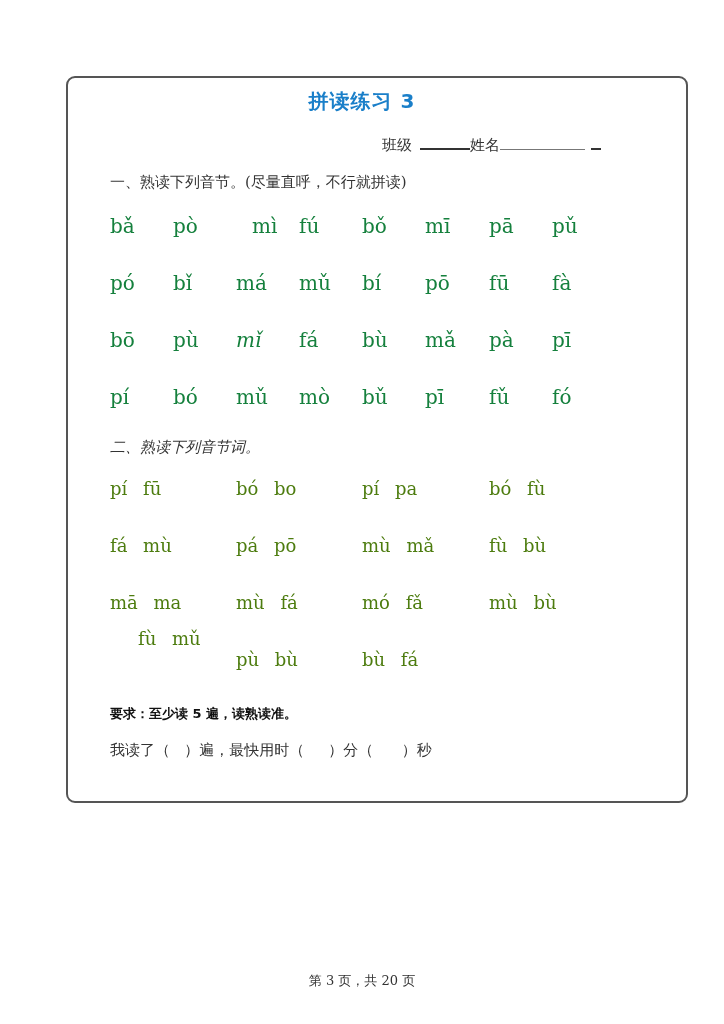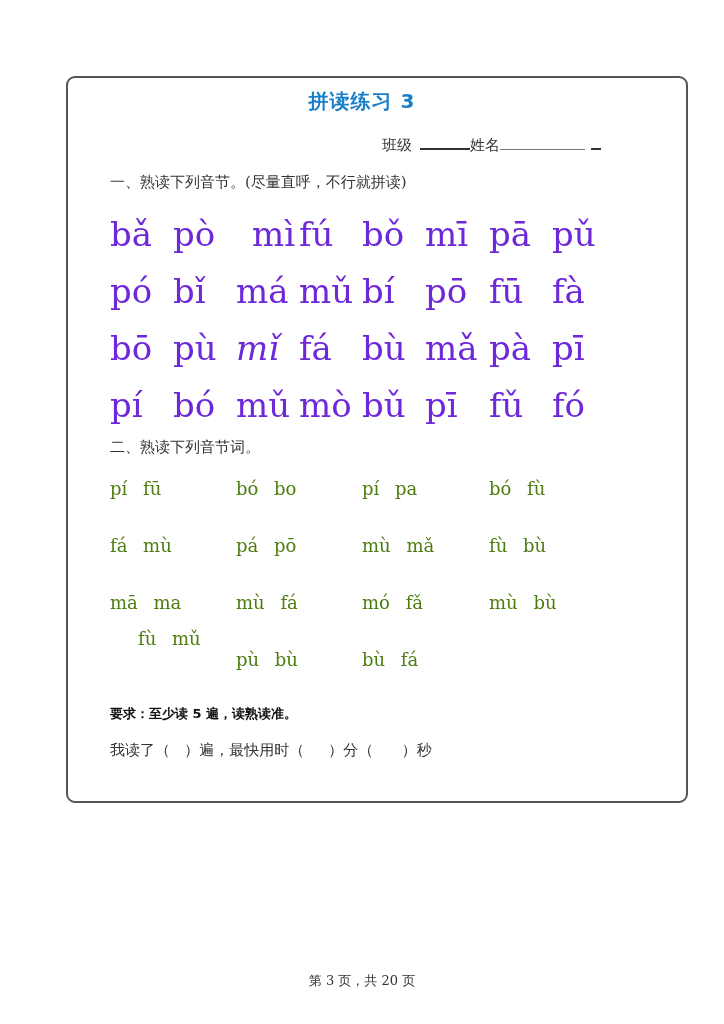--- a/index.html
+++ b/index.html
@@ -23,21 +23,21 @@
   }
   .meta .blank { display: inline-block; border-bottom: 1px solid #333; height: 14px; vertical-align: baseline; }
   .meta .blank.b1 { width: 50px; margin-left: 8px; border-bottom-width: 2px; }
   .meta .blank.b2 { width: 85px; border-bottom-color: #777; }
   .meta .blank.b3 { width: 10px; margin-left: 6px; border-bottom-width: 2px; }
   .section-heading {
     position: absolute; left: 110px; font-size: 15px; color: #333;
   }
   .syl {
     position: absolute; font-family: "DejaVu Serif", "Liberation Serif", serif;
-    font-size: 34px; color: #6d28d9; white-space: nowrap;
+    font-size: 20px; color: #15803d; white-space: nowrap;
   }
   .word { position: absolute; font-size: 18px; color: #4d7c0f; white-space: nowrap; word-spacing: 10px; }
   .req {
     position: absolute; left: 110px; top: 705px; font-size: 13px; font-weight: bold;
     font-family: "DejaVu Sans", "Liberation Sans", sans-serif; color: #111;
   }
   .record {
     position: absolute; left: 110px; top: 741px; font-size: 15px; color: #333; white-space: pre;
   }
   .footer {
@@ -84,21 +84,21 @@
     <span class="syl" style="left: 110px; top: 385px;">pí</span>
     <span class="syl" style="left: 173px; top: 385px;">bó</span>
     <span class="syl" style="left: 236px; top: 385px;">mǔ</span>
     <span class="syl" style="left: 299px; top: 385px;">mò</span>
     <span class="syl" style="left: 362px; top: 385px;">bǔ</span>
     <span class="syl" style="left: 425px; top: 385px;">pī</span>
     <span class="syl" style="left: 489px; top: 385px;">fǔ</span>
     <span class="syl" style="left: 552px; top: 385px;">fó</span>
   </div>
 
-<div class="section-heading" style="top:438px;">二、熟读下列音节词。</div>
+<div class="section-heading" style="top:438px;font-style:italic;">二、熟读下列音节词。</div>
 
 <div id="s2">
     <span class="word" style="left: 110px; top: 478px;">pí fū</span>
     <span class="word" style="left: 236px; top: 478px;">bó bo</span>
     <span class="word" style="left: 362px; top: 478px;">pí pa</span>
     <span class="word" style="left: 489px; top: 478px;">bó fù</span>
     <span class="word" style="left: 110px; top: 535px;">fá mù</span>
     <span class="word" style="left: 236px; top: 535px;">pá pō</span>
     <span class="word" style="left: 362px; top: 535px;">mù mǎ</span>
     <span class="word" style="left: 489px; top: 535px;">fù bù</span>

